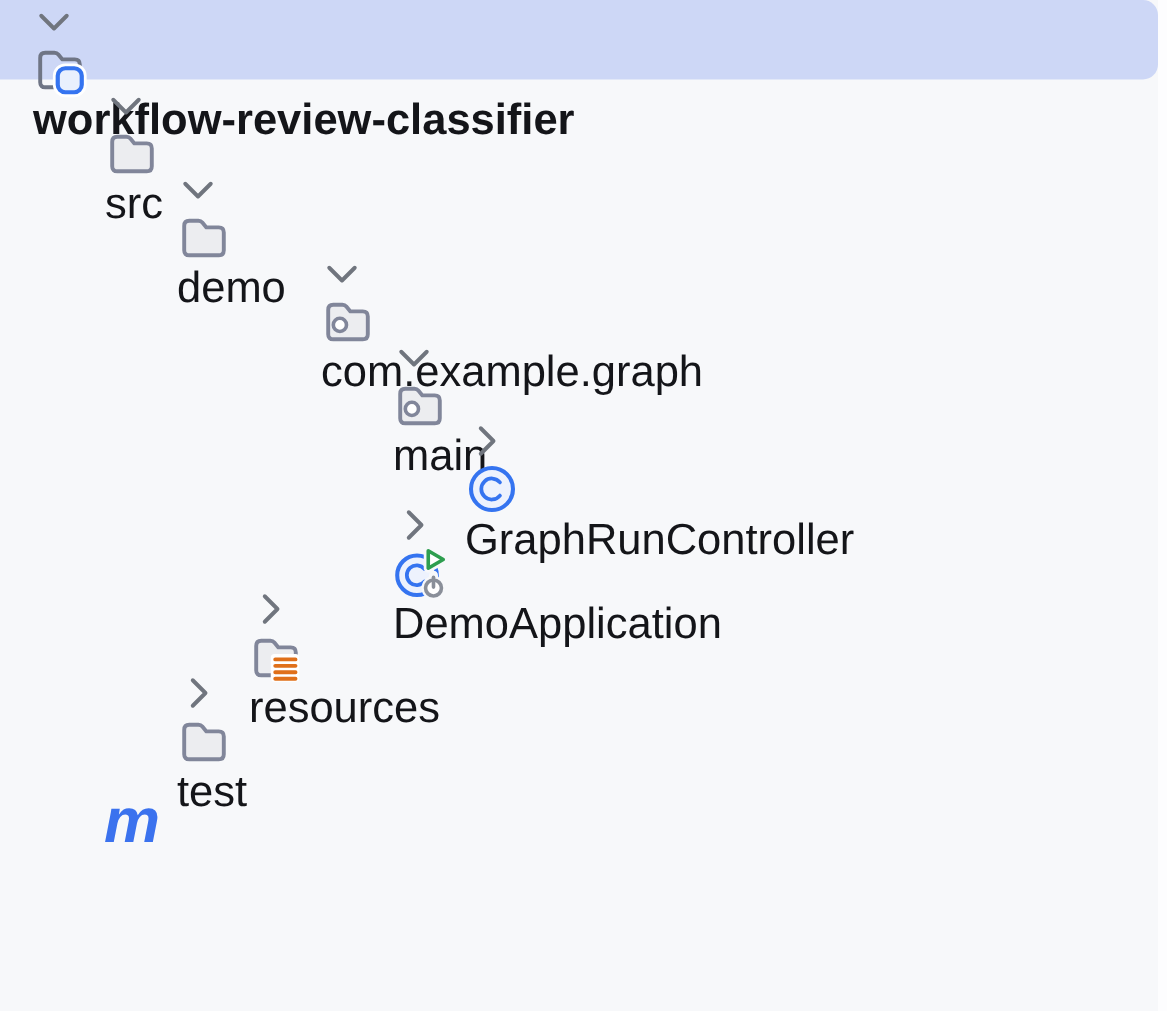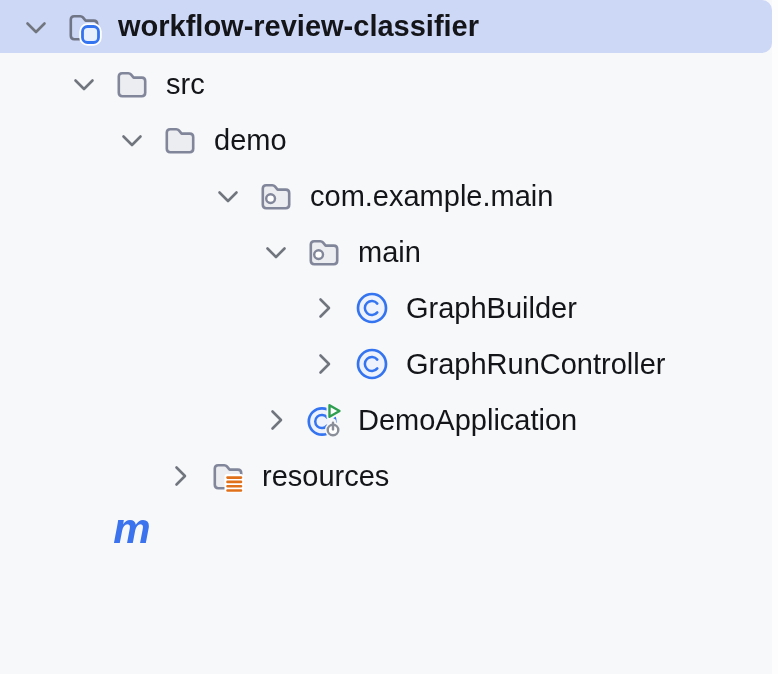--- a/index.html
+++ b/index.html
@@ -4,23 +4,23 @@
 <style>
   html,body{margin:0;padding:0;}
   body{
     width:778px;height:674px;
     background:#f7f8fa;
     font-family:"Liberation Sans",sans-serif;
     position:relative;overflow:hidden;
   }
   .tree{position:absolute;left:0;top:0;width:778px;}
   .row{
-    display:flex;align-items:center;height:56px;
+    display:flex;align-items:flex-start;height:56px;
     padding-left:calc(22px + var(--lvl) * 48px);
-    box-sizing:border-box;white-space:nowrap;
+    box-sizing:border-box;white-space:nowrap;flex-direction:column;
   }
   .row.selected{
     background:#cdd7f6;
     height:53px;margin-bottom:3px;margin-right:6px;
     border-radius:0 10px 10px 0;
   }
   .chev{width:28px;height:28px;flex:none;margin-right:16px;display:flex;align-items:center;justify-content:center;}
   .chev svg{width:28px;height:28px;display:block;}
   .icon{width:36px;height:36px;flex:none;margin-right:16px;display:flex;align-items:center;justify-content:center;}
   .icon svg{width:36px;height:36px;display:block;overflow:visible;}
@@ -89,52 +89,38 @@
       <svg viewBox="0 0 28 28">
           <path d="M5.5 10.5 L14 19 L22.5 10.5" fill="none" stroke="#70757e" stroke-width="2.6" stroke-linecap="round" stroke-linejoin="round"></path>
         </svg>
     </span>
     <span class="icon">
       <svg viewBox="0 0 36 36">
         <path d="M4.8 26.8 V10.6 Q4.8 7.2 8.2 7.2 H14.3 Q15.9 7.2 16.9 8.4 L19.6 11.6 H27.8 Q31.2 11.6 31.2 15 V26.8 Q31.2 30.2 27.8 30.2 H8.2 Q4.8 30.2 4.8 26.8 Z" fill="#ecedf0" stroke="#81869a" stroke-width="2.6" stroke-linejoin="round"></path>
         <circle cx="12.6" cy="20.6" r="4.4" fill="#ffffff" stroke="#81869a" stroke-width="2.4"></circle>
       </svg>
     </span>
-    <span class="label">com.example.main</span>
+    <span class="label">com.example.graph</span>
   </div>
 
   <div class="row" style="--lvl:5">
     <span class="chev">
       <svg viewBox="0 0 28 28">
           <path d="M5.5 10.5 L14 19 L22.5 10.5" fill="none" stroke="#70757e" stroke-width="2.6" stroke-linecap="round" stroke-linejoin="round"></path>
         </svg>
     </span>
     <span class="icon">
       <svg viewBox="0 0 36 36">
         <path d="M4.8 26.8 V10.6 Q4.8 7.2 8.2 7.2 H14.3 Q15.9 7.2 16.9 8.4 L19.6 11.6 H27.8 Q31.2 11.6 31.2 15 V26.8 Q31.2 30.2 27.8 30.2 H8.2 Q4.8 30.2 4.8 26.8 Z" fill="#ecedf0" stroke="#81869a" stroke-width="2.6" stroke-linejoin="round"></path>
         <circle cx="12.6" cy="20.6" r="4.4" fill="#ffffff" stroke="#81869a" stroke-width="2.4"></circle>
       </svg>
     </span>
     <span class="label">main</span>
   </div>
 
-  <div class="row" style="--lvl:6">
-    <span class="chev">
-      <svg viewBox="0 0 28 28">
-          <path d="M10.5 5.5 L19 14 L10.5 22.5" fill="none" stroke="#70757e" stroke-width="2.6" stroke-linecap="round" stroke-linejoin="round"></path>
-        </svg>
-    </span>
-    <span class="icon">
-      <svg viewBox="0 0 36 36">
-        <circle cx="18" cy="18" r="14" fill="#edf2fd" stroke="#3574f0" stroke-width="2.7"></circle>
-        <path d="M23.3 13.6 A7 7 0 1 0 23.3 22.4" fill="none" stroke="#3574f0" stroke-width="2.5" stroke-linecap="round"></path>
-      </svg>
-    </span>
-    <span class="label">GraphBuilder</span>
-  </div>
 
   <div class="row" style="--lvl:6">
     <span class="chev">
       <svg viewBox="0 0 28 28">
           <path d="M10.5 5.5 L19 14 L10.5 22.5" fill="none" stroke="#70757e" stroke-width="2.6" stroke-linecap="round" stroke-linejoin="round"></path>
         </svg>
     </span>
     <span class="icon">
       <svg viewBox="0 0 36 36">
         <circle cx="18" cy="18" r="14" fill="#edf2fd" stroke="#3574f0" stroke-width="2.7"></circle>
@@ -174,20 +160,33 @@
     <span class="icon">
       <svg viewBox="0 0 36 36">
         <path d="M4.8 26.8 V10.6 Q4.8 7.2 8.2 7.2 H14.3 Q15.9 7.2 16.9 8.4 L19.6 11.6 H27.8 Q31.2 11.6 31.2 15 V26.8 Q31.2 30.2 27.8 30.2 H8.2 Q4.8 30.2 4.8 26.8 Z" fill="#ecedf0" stroke="#81869a" stroke-width="2.6" stroke-linejoin="round"></path>
         <rect x="14.5" y="16" width="19" height="18.5" rx="2.5" fill="#ffffff"></rect>
         <path d="M17.5 19.6 H31 M17.5 23.9 H31 M17.5 28.2 H31 M17.5 32.5 H31" stroke="#e0701a" stroke-width="2.6" stroke-linecap="round"></path>
       </svg>
     </span>
     <span class="label">resources</span>
   </div>
 
+  <div class="row" style="--lvl:2">
+    <span class="chev">
+      <svg viewBox="0 0 28 28">
+          <path d="M10.5 5.5 L19 14 L10.5 22.5" fill="none" stroke="#70757e" stroke-width="2.6" stroke-linecap="round" stroke-linejoin="round"></path>
+        </svg>
+    </span>
+    <span class="icon">
+      <svg viewBox="0 0 36 36">
+          <path d="M4.8 26.8 V10.6 Q4.8 7.2 8.2 7.2 H14.3 Q15.9 7.2 16.9 8.4 L19.6 11.6 H27.8 Q31.2 11.6 31.2 15 V26.8 Q31.2 30.2 27.8 30.2 H8.2 Q4.8 30.2 4.8 26.8 Z" fill="#ecedf0" stroke="#81869a" stroke-width="2.6" stroke-linejoin="round"></path>
+        </svg>
+    </span>
+    <span class="label">test</span>
+  </div>
 
   <div class="row" style="--lvl:1">
     <span class="chev"></span>
     <span class="icon">
       <span class="maven-m">m</span>
     </span>
   </div>
 
 </div>
 

